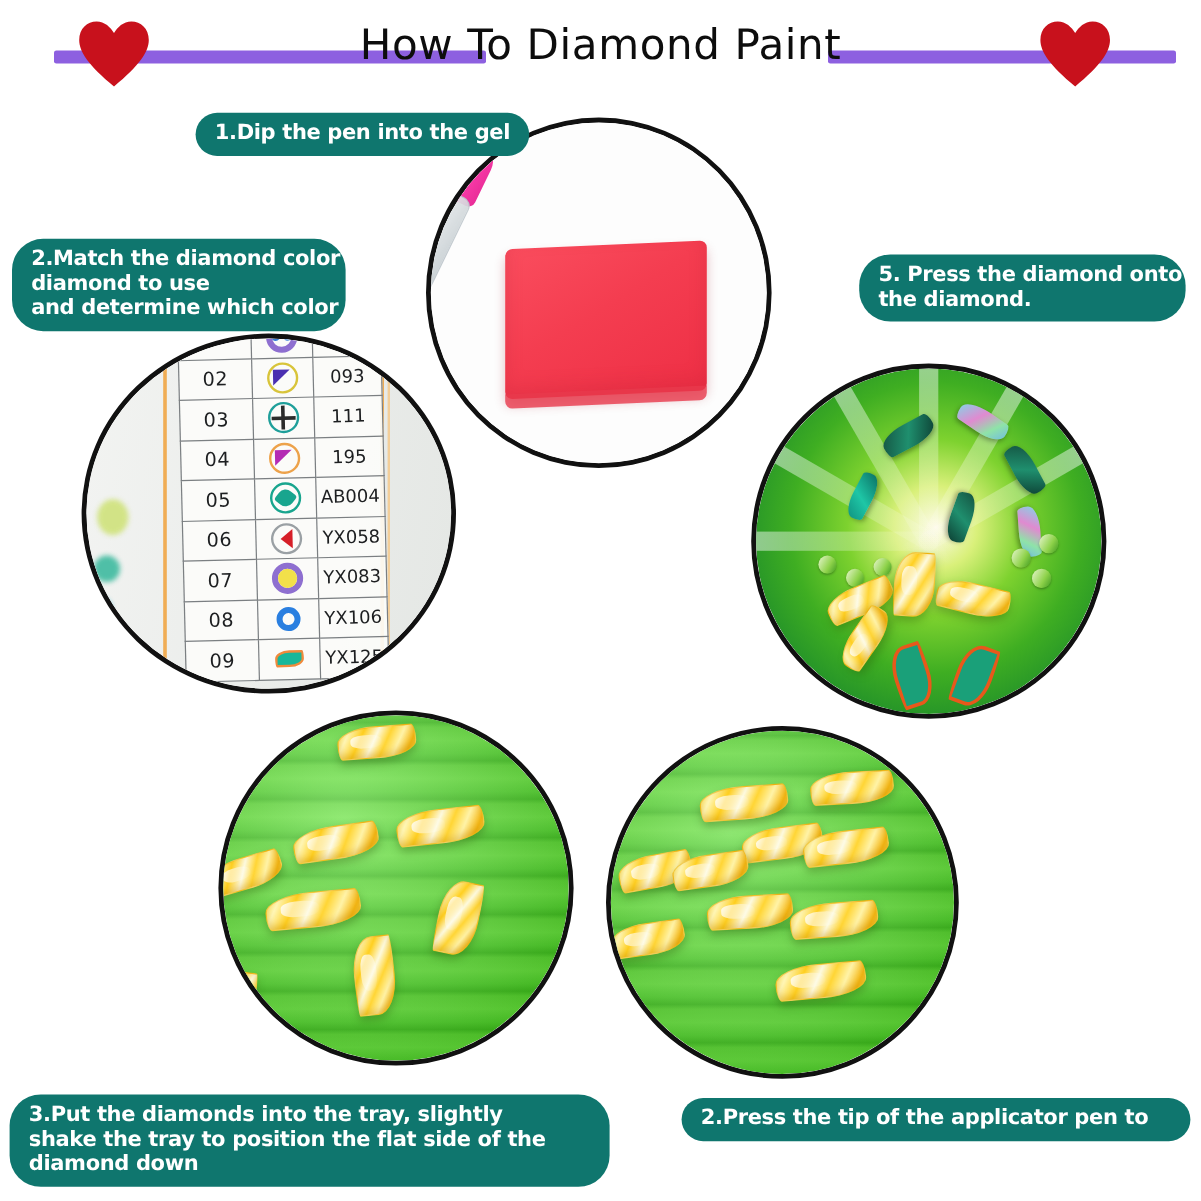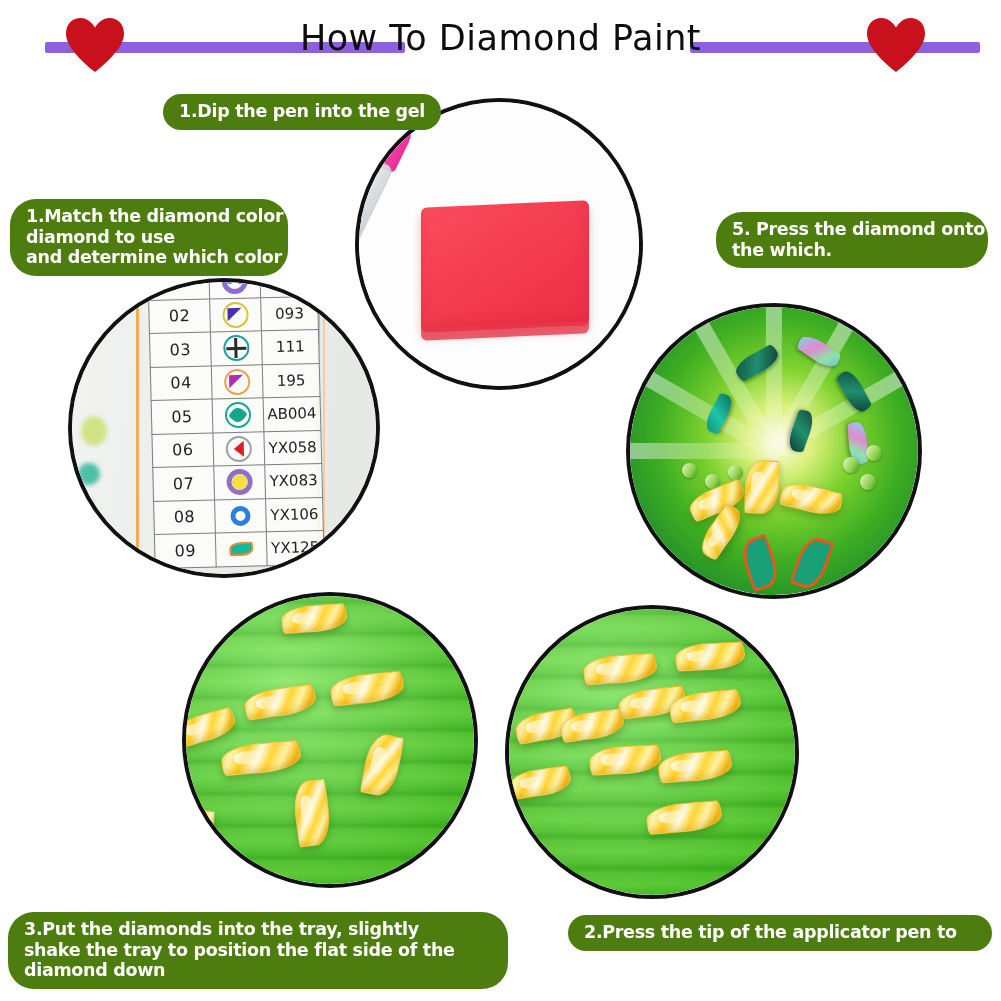--- a/index.html
+++ b/index.html
@@ -23,21 +23,21 @@
   .heart svg{display:block;width:100%;height:100%;}
   #title{
     position:absolute;left:0;top:18px;width:1001px;text-align:center;
     font-family:"DejaVu Sans", sans-serif;
     font-size:35px;font-weight:400;letter-spacing:.5px;color:#0d0d0d;
     white-space:nowrap;
   }
 
   
   .label{
-    position:absolute;background:#4d7c0f;color:#ffffff;
+    position:absolute;background:#0f766e;color:#ffffff;
     border-radius:26px;
     font-family:"DejaVu Sans", sans-serif;
     font-weight:700;font-size:17.5px;line-height:1.18;
     padding:7px 16px 8px 16px;
     box-sizing:border-box;
     letter-spacing:-.3px;
     z-index:6;
   }
   .label .ln{display:block;white-space:nowrap;}
   #label-1{left:163px;top:94px;}
@@ -255,21 +255,21 @@
     <div class="pen" id="pen-1">
       <div class="cap"></div>
       <div class="barrel"></div>
       <div class="sleeve"></div>
 
     </div>
   </div>
 </div>
 
 <div class="label" id="label-2">
-  <span class="ln">1.Match the diamond color</span>
+  <span class="ln">2.Match the diamond color</span>
   <span class="ln">diamond to use</span>
   <span class="ln">and determine which color</span>
 </div>
 
 <div class="circle" id="circle-2">
   <div class="c-inner">
     <div class="chart-sheet"></div>
     <div class="chart-edge e1"></div>
     <div class="chart-edge e2"></div>
     <div class="chart-edge e3"></div>
@@ -363,21 +363,21 @@
         </td>
         <td class="c-code">YX125</td>
       </tr>
     </tbody>
       </table>
   </div>
 </div>
 
 <div class="label" id="label-5">
   <span class="ln">5.  Press the diamond onto</span>
-  <span class="ln">the which.</span>
+  <span class="ln">the diamond.</span>
 </div>
 
 <div class="circle" id="circle-5">
   <div class="c-inner">
     <div class="mandala">
       <div class="ray" style="transform:rotate(0deg)"></div>
       <div class="ray" style="transform:rotate(30deg)"></div>
       <div class="ray" style="transform:rotate(60deg)"></div>
       <div class="ray" style="transform:rotate(90deg)"></div>
       <div class="ray" style="transform:rotate(120deg)"></div>

